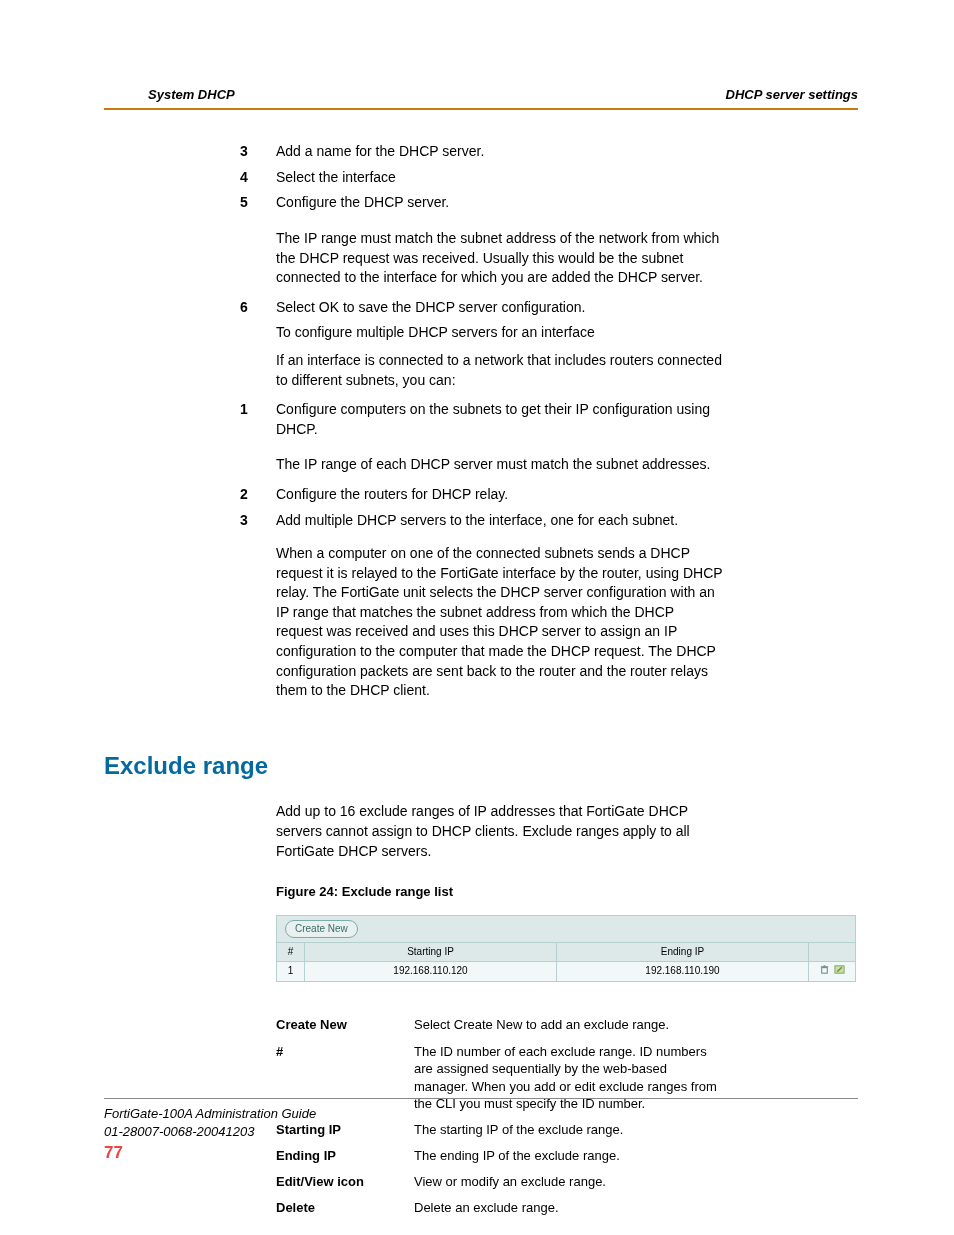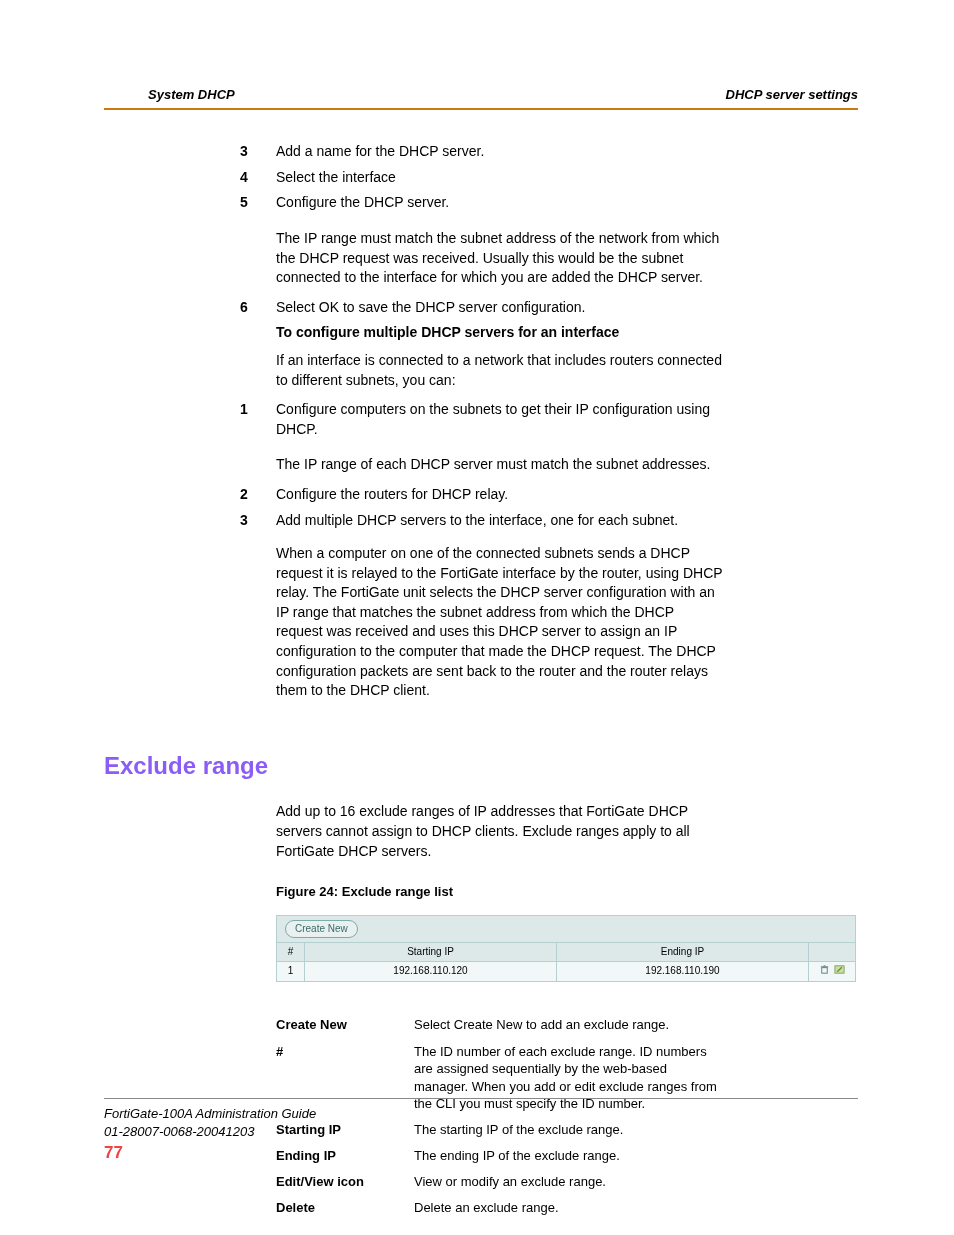--- a/index.html
+++ b/index.html
@@ -22,24 +22,24 @@
       padding-bottom: 4px;
       margin-left: 44px;
     }
     .header-rule { border: none; border-top: 2px solid #c97a0e; margin-bottom: 32px; }
     .content { padding-left: 136px; padding-right: 0; max-width: 620px; }
     .step-row { display: flex; margin-bottom: 6px; }
     .step-num { font-weight: bold; min-width: 36px; }
     .step-text { flex: 1; }
     .step-text p { margin-bottom: 4px; }
     .sub-para { margin-top: 16px; margin-bottom: 8px; }
-    .sub-heading { font-weight: bold; margin-bottom: 8px; }
+    .sub-heading { font-weight: normal; margin-bottom: 8px; }
     .para-indent { margin-left: 36px; margin-bottom: 10px; }
     .section-title {
-      color: #8b5cf6;
+      color: #0369a1;
       font-size: 24px;
       font-weight: bold;
       margin-top: 48px;
       margin-bottom: 20px;
     }
     .exclude-intro { padding-left: 172px; margin-bottom: 22px; max-width: 612px; }
     .figure-cap { font-weight: bold; font-size: 13px; padding-left: 172px; margin-bottom: 14px; }
     .ui-screenshot {
       margin-left: 172px;
       width: 580px;

